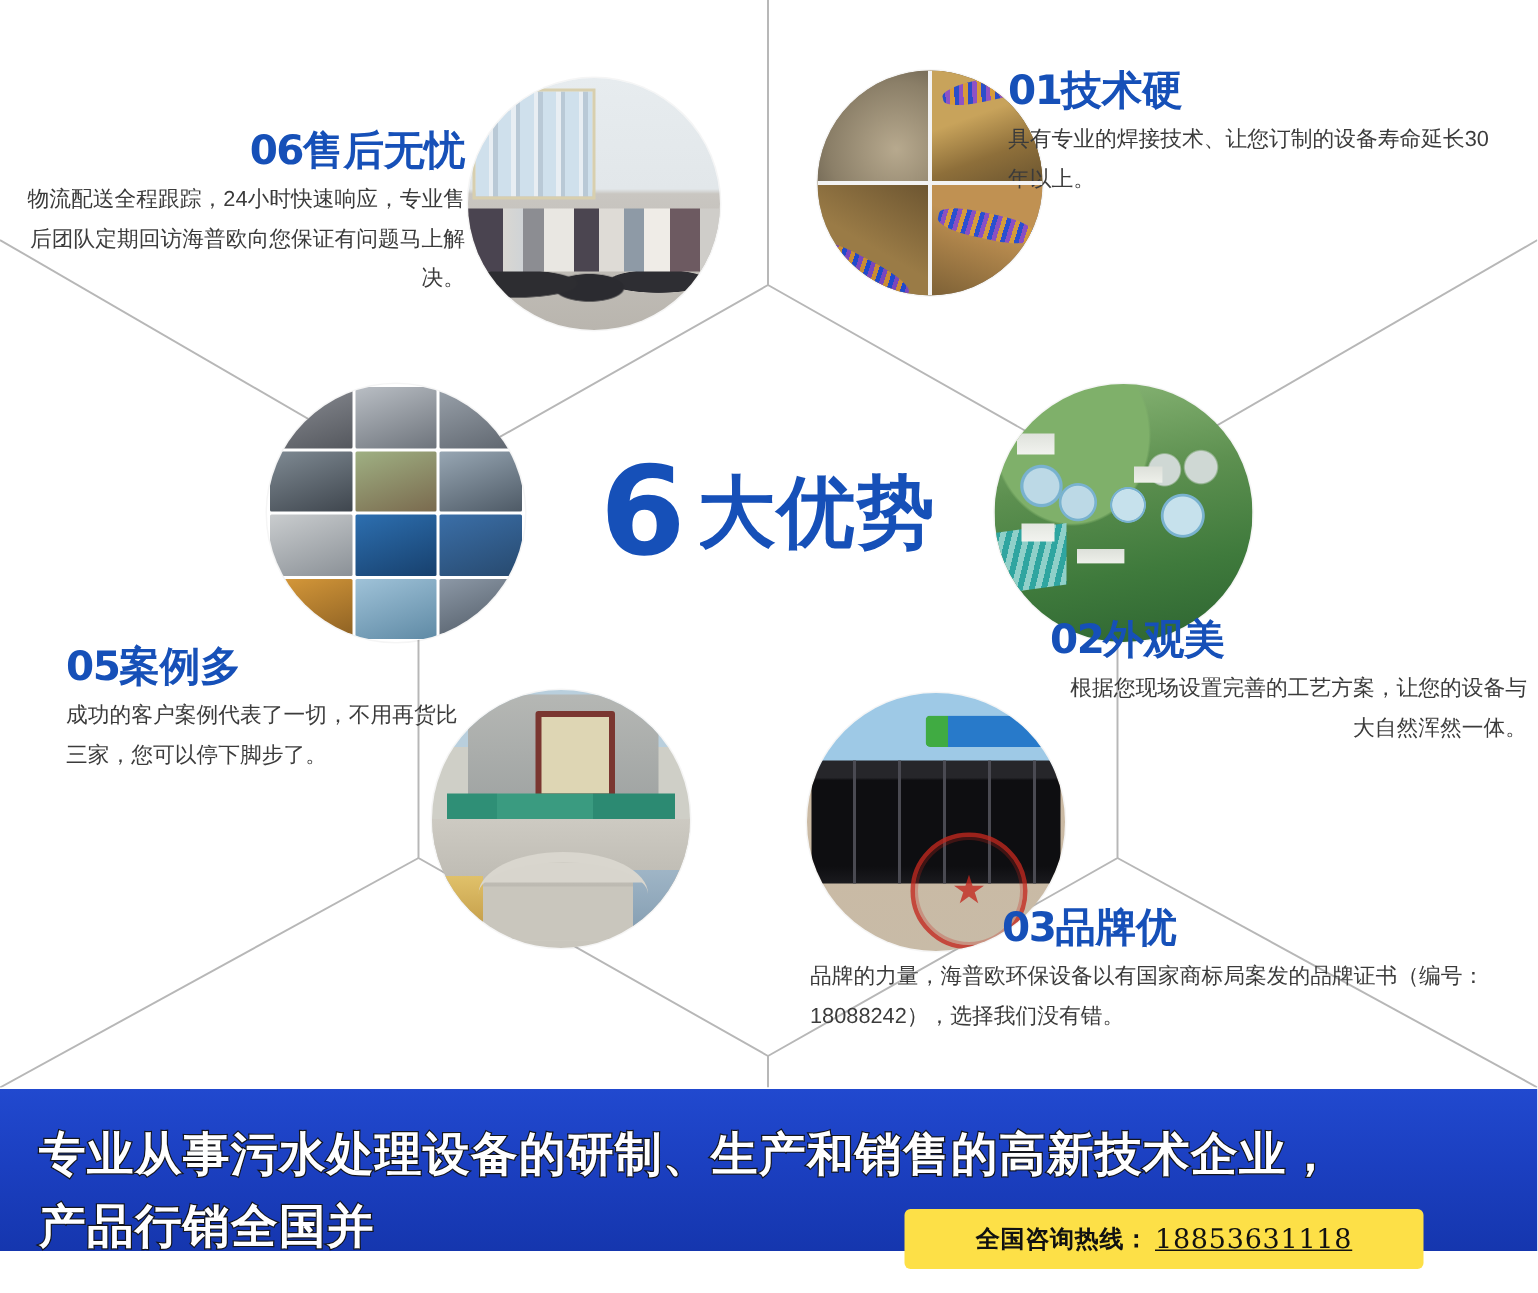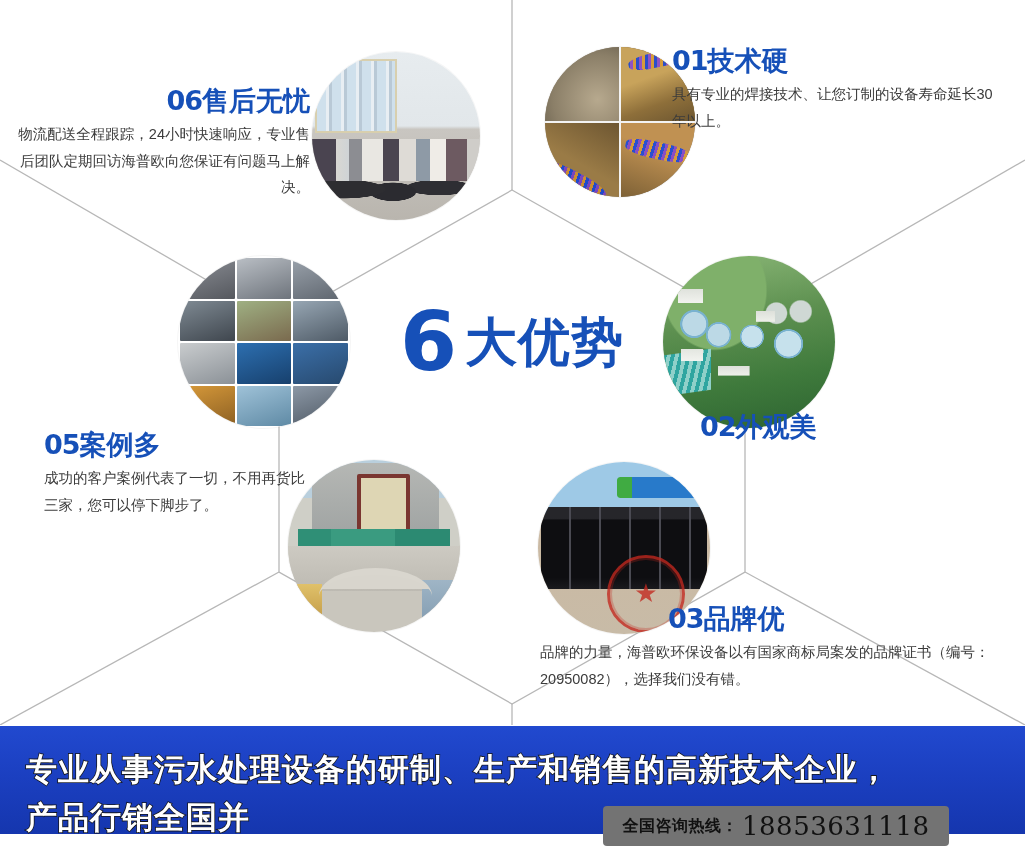--- a/index.html
+++ b/index.html
@@ -214,28 +214,28 @@
   .banner .txt{
     position:absolute;left:26px;top:20px;width:880px;
     font-size:31px;font-weight:bold;color:#ffffff;line-height:1.55;
     letter-spacing:1px;
     -webkit-text-stroke:1.6px #14161c;
     paint-order:stroke fill;
   }
   .banner .txt .l2{display:block;}
   .hotline{
     position:absolute;left:603px;top:806px;width:346px;height:40px;
-    background:#737373;border-radius:4px;
+    background:#fde047;border-radius:4px;
     display:flex;align-items:center;justify-content:center;
     color:#111;white-space:nowrap;
   }
   .hotline .lbl{font-size:16px;font-weight:bold;letter-spacing:.5px;}
   .hotline .num{
     font-family:"DejaVu Serif","Liberation Serif",serif;
-    font-size:26px;margin-left:4px;letter-spacing:.5px;
+    font-size:18px;margin-left:4px;letter-spacing:.5px;text-decoration:underline;
   }
 </style>
 </head>
 <body>
 
 <div id="stage">
 
   <svg id="hexlines" viewBox="0 0 1025 725" preserveAspectRatio="none" aria-hidden="true">
     <g fill="none" stroke="#b7b7b7" stroke-width="1.3">
 
@@ -302,20 +302,21 @@
 
   <div class="circ aerial" style="left:663px;top:256px;width:172px;height:172px;">
     <div class="pond"></div>
       <div class="tanks"></div>
       <div class="bld"></div>
   </div>
   <div class="feat ta-r" style="left:700px;top:412px;width:318px;">
     <div class="hd ta-l">
       <span class="n">02</span><span>外观美</span>
     </div>
+    <div class="bd">根据您现场设置完善的工艺方案，让您的设备与大自然浑然一体。</div>
   </div>
 
   <div class="circ gate" style="left:288px;top:460px;width:172px;height:172px;">
     <div class="bldg"></div>
       <div class="sign"></div>
       <div class="hedge"></div>
     <div class="road"></div>
       <div class="lwall"></div>
       <div class="rwall"></div>
       <div class="arch"></div>
@@ -323,21 +324,21 @@
 
   <div class="circ tank" style="left:538px;top:462px;width:172px;height:172px;">
     <div class="body"></div>
       <div class="logo"></div>
       <div class="stamp"></div>
   </div>
   <div class="feat ta-l" style="left:540px;top:604px;width:470px;">
     <div class="hd" style="padding-left:128px;">
       <span class="n">03</span><span>品牌优</span>
     </div>
-    <div class="bd">品牌的力量，海普欧环保设备以有国家商标局案发的品牌证书（编号：20950082），选择我们没有错。</div>
+    <div class="bd">品牌的力量，海普欧环保设备以有国家商标局案发的品牌证书（编号：18088242），选择我们没有错。</div>
   </div>
 
   <div class="banner">
     <div class="bg"></div>
 
     <div class="txt">
       <span class="l1">专业从事污水处理设备的研制、生产和销售的高新技术企业，产品行销全国并</span>
       <span class="l2">远销欧美，山东省重点扶持的环保设备企业。</span>
     </div>
   </div>

